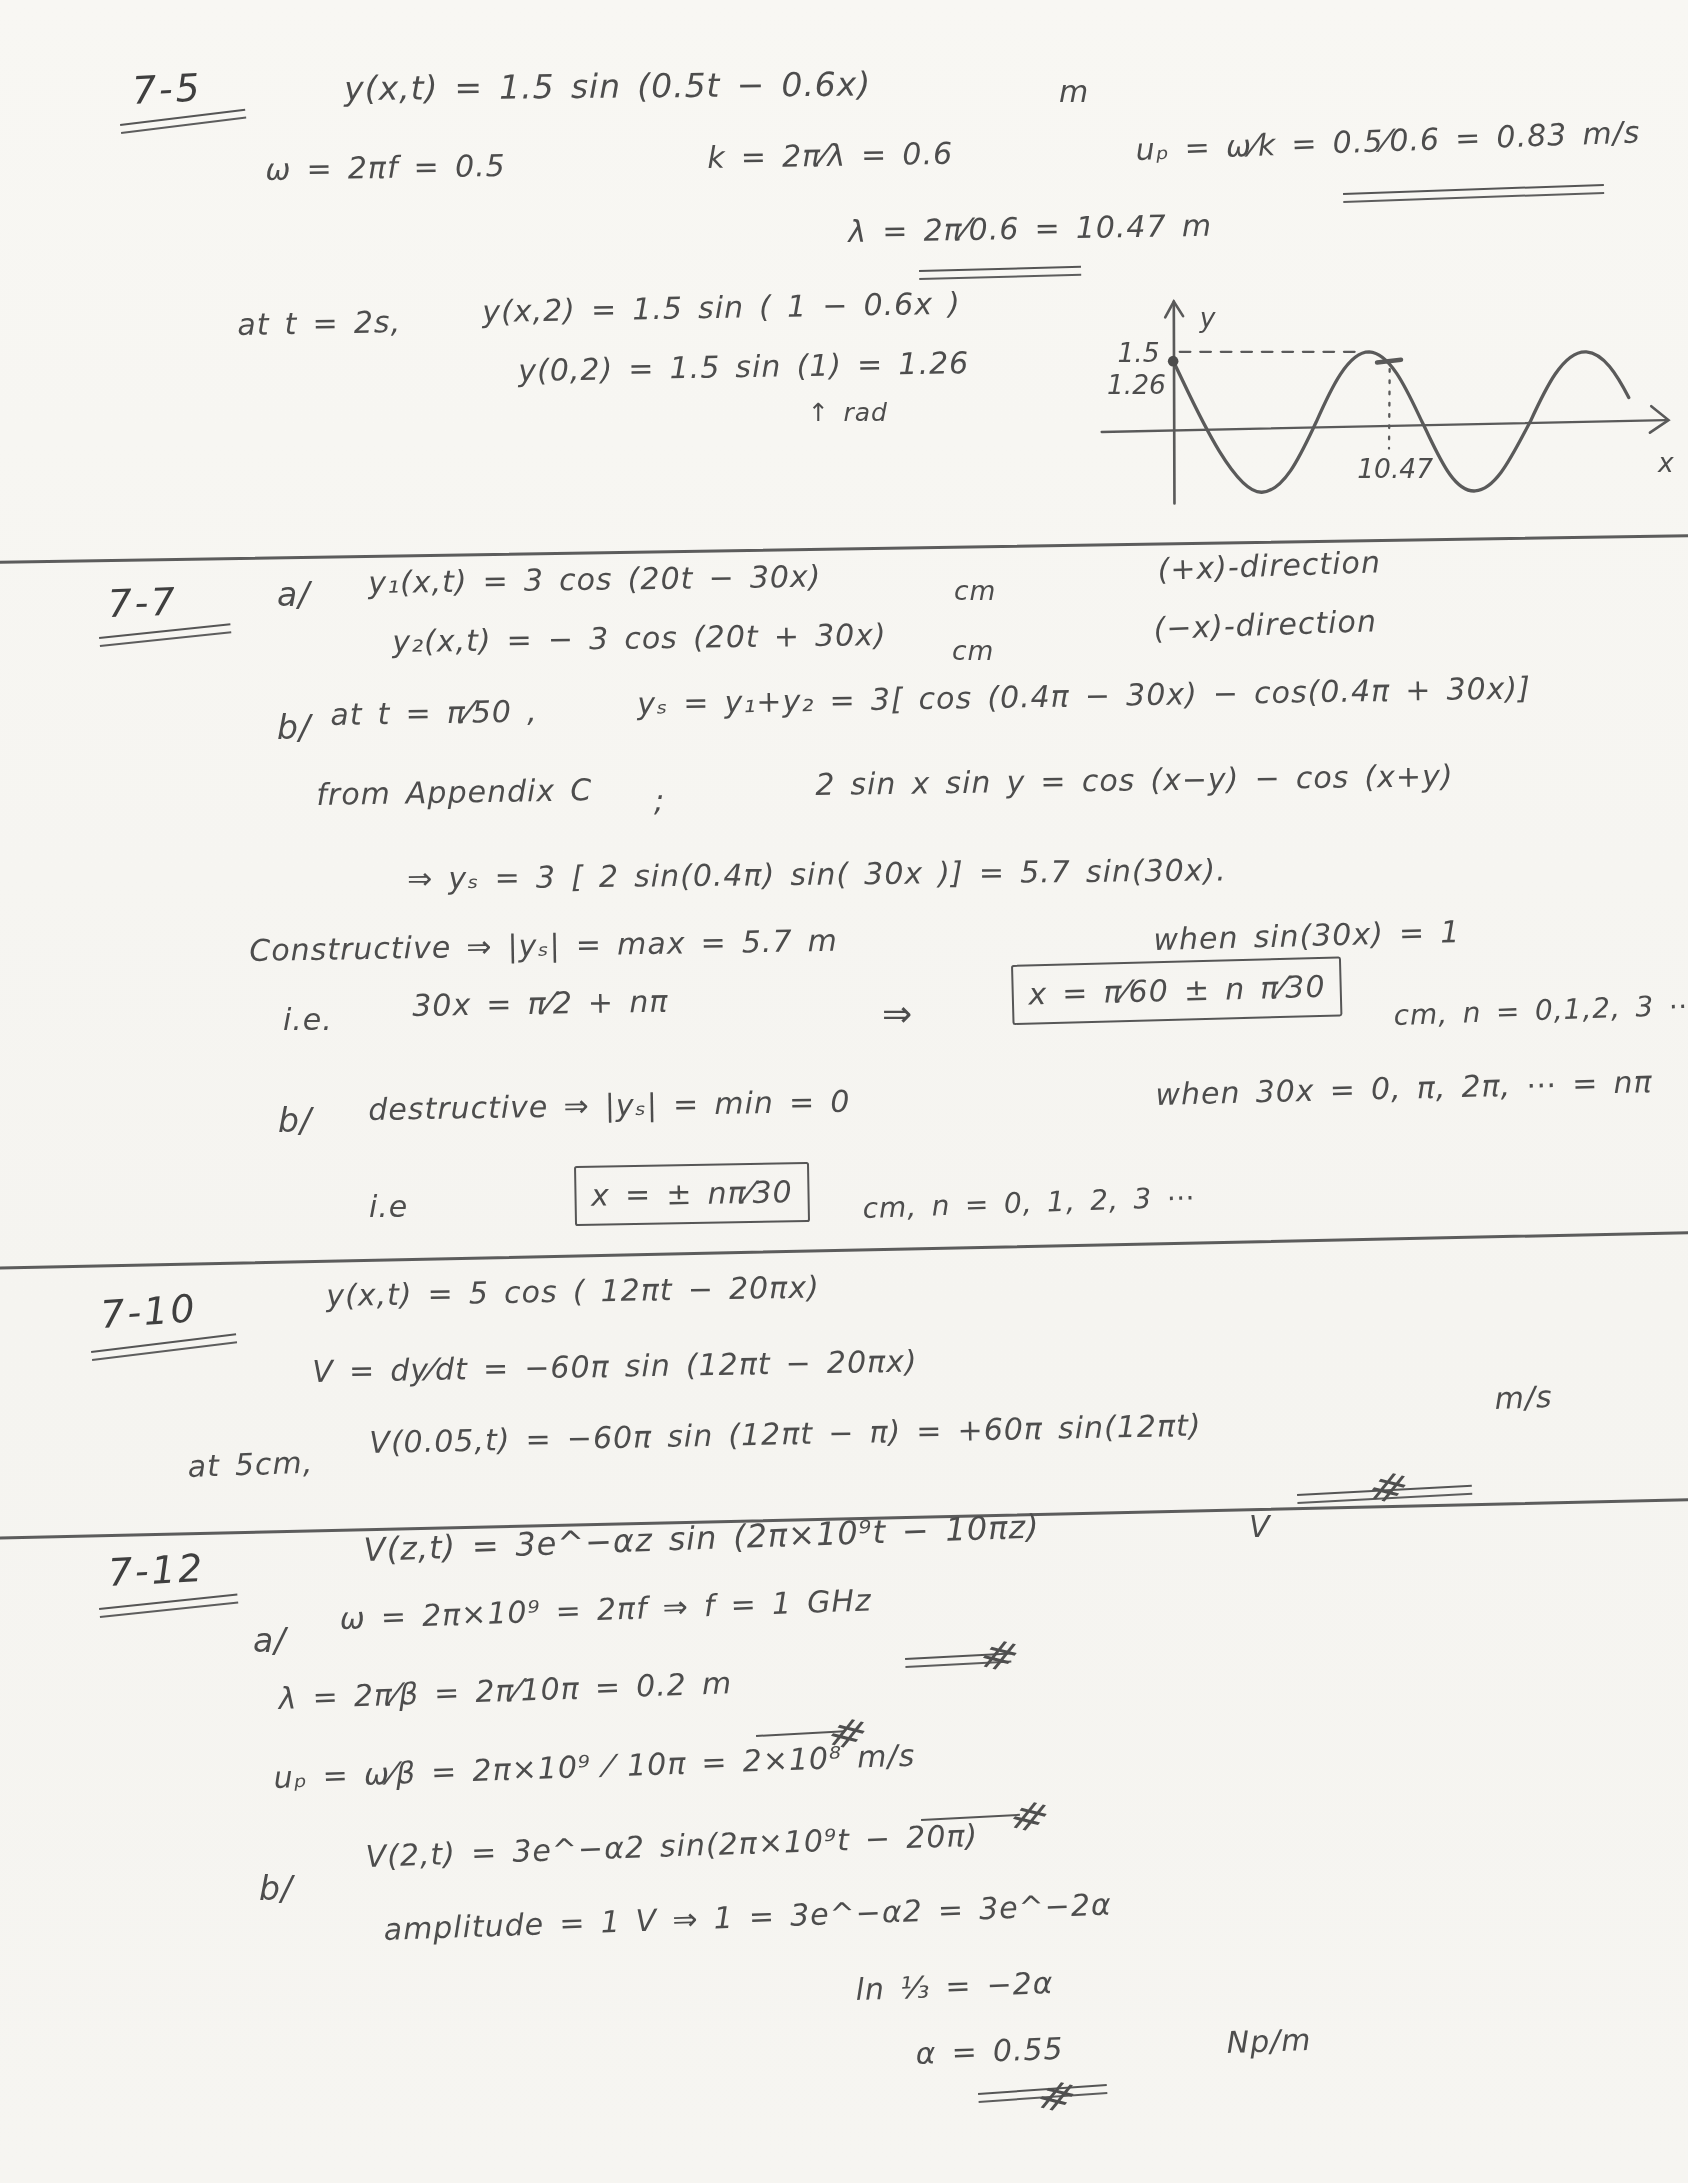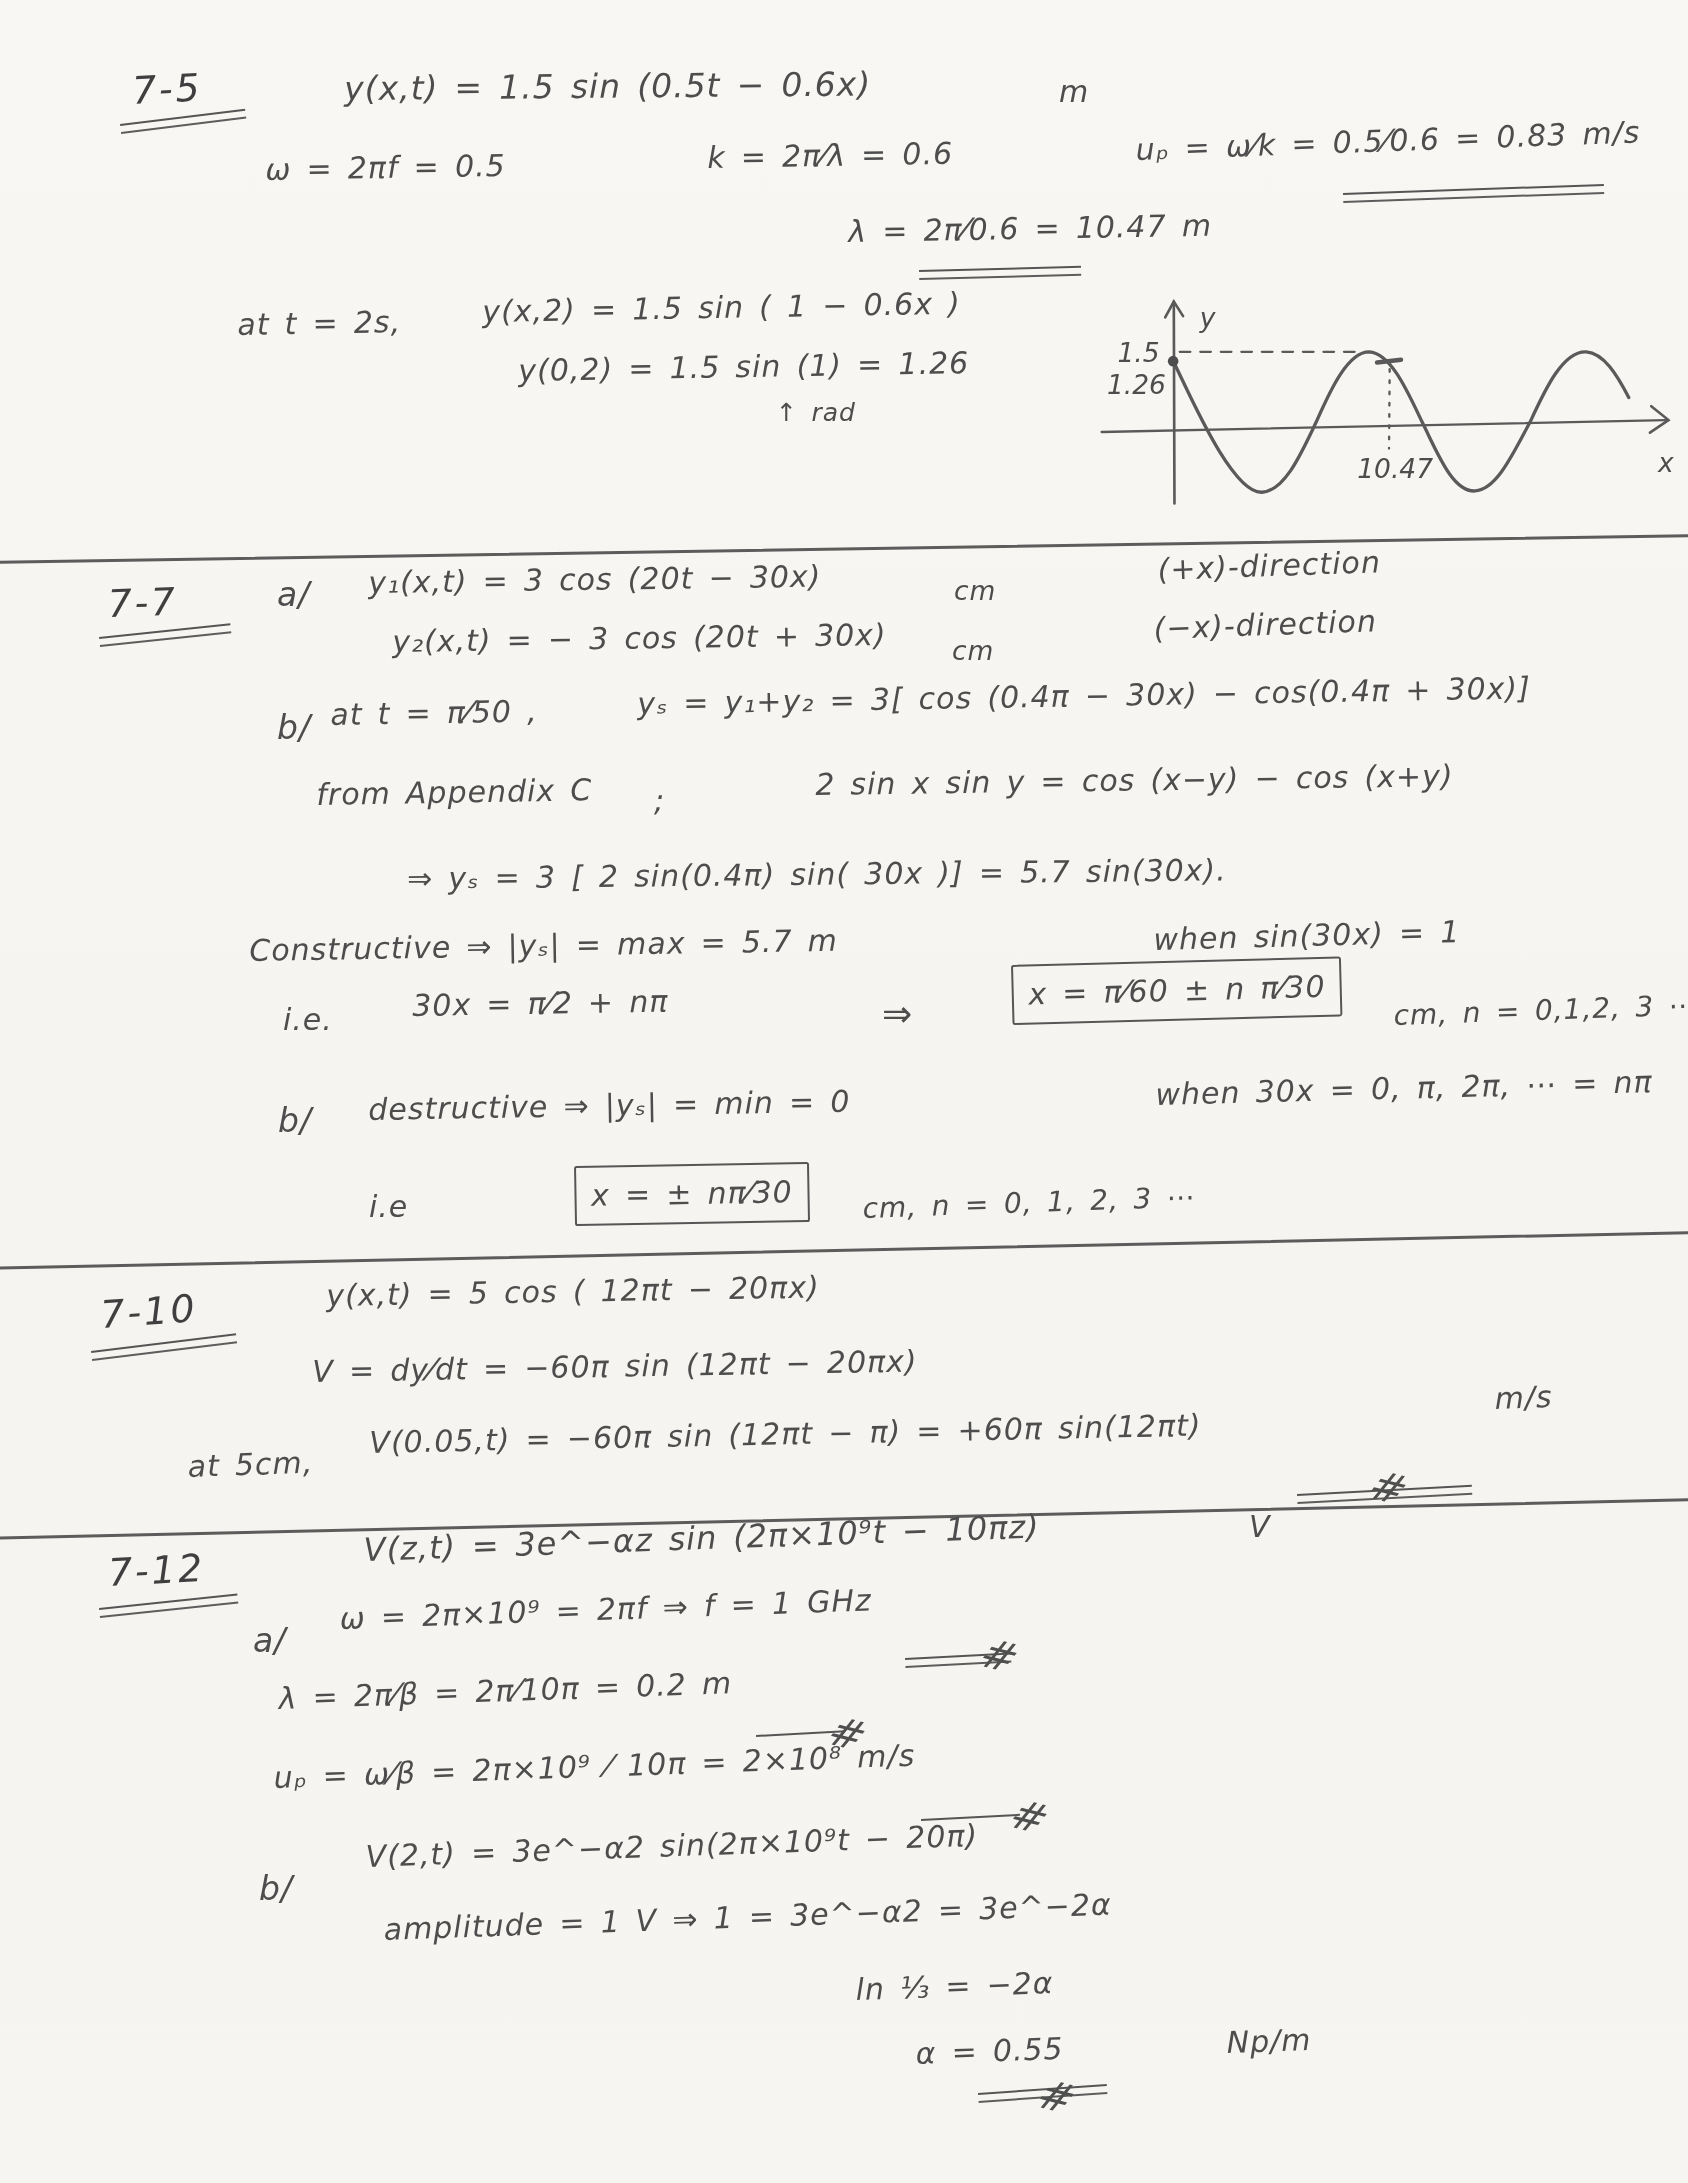--- a/index.html
+++ b/index.html
@@ -45,21 +45,21 @@
   <div class="hw" style="left:707px;top:139px;transform:rotate(-1deg);">k = 2π⁄λ = 0.6</div>
   <div class="hw" style="left:1135px;top:131px;transform:rotate(-2deg);">uₚ = ω⁄k = 0.5⁄0.6 = 0.83 m/s</div>
   <div class="uline dbl" style="left:1343px;top:193px;width:261px;transform:rotate(-2deg);"></div>
 
   <div class="hw" style="left:848px;top:213px;transform:rotate(-1deg);">λ = 2π⁄0.6 = 10.47 m</div>
   <div class="uline dbl" style="left:919px;top:270px;width:162px;transform:rotate(-1.5deg);"></div>
 
   <div class="hw" style="left:237px;top:306px;transform:rotate(-1deg);">at t = 2s,</div>
   <div class="hw" style="left:482px;top:293px;transform:rotate(-1deg);">y(x,2) = 1.5 sin ( 1 − 0.6x )</div>
   <div class="hw" style="left:518px;top:352px;transform:rotate(-1deg);">y(0,2) = 1.5 sin (1) = 1.26</div>
-  <div class="hw small" style="left:776px;top:397px;text-align:center;">↑ rad</div>
+  <div class="hw small" style="left:808px;top:397px;text-align:center;">↑ rad</div>
 
   <svg style="position:absolute;left:1095px;top:275px;" width="596" height="265" viewBox="0 0 900 400">
     <g stroke="#5a5a5a" stroke-width="4" fill="none" stroke-linecap="round">
 
       <path d="M120,345 L119,40"></path>
       <path d="M106,64 L119,40 L133,62"></path>
 
       <path d="M10,237 L862,219" stroke-width="3.5"></path>
       <path d="M840,198 L866,219 L838,238"></path>
 

